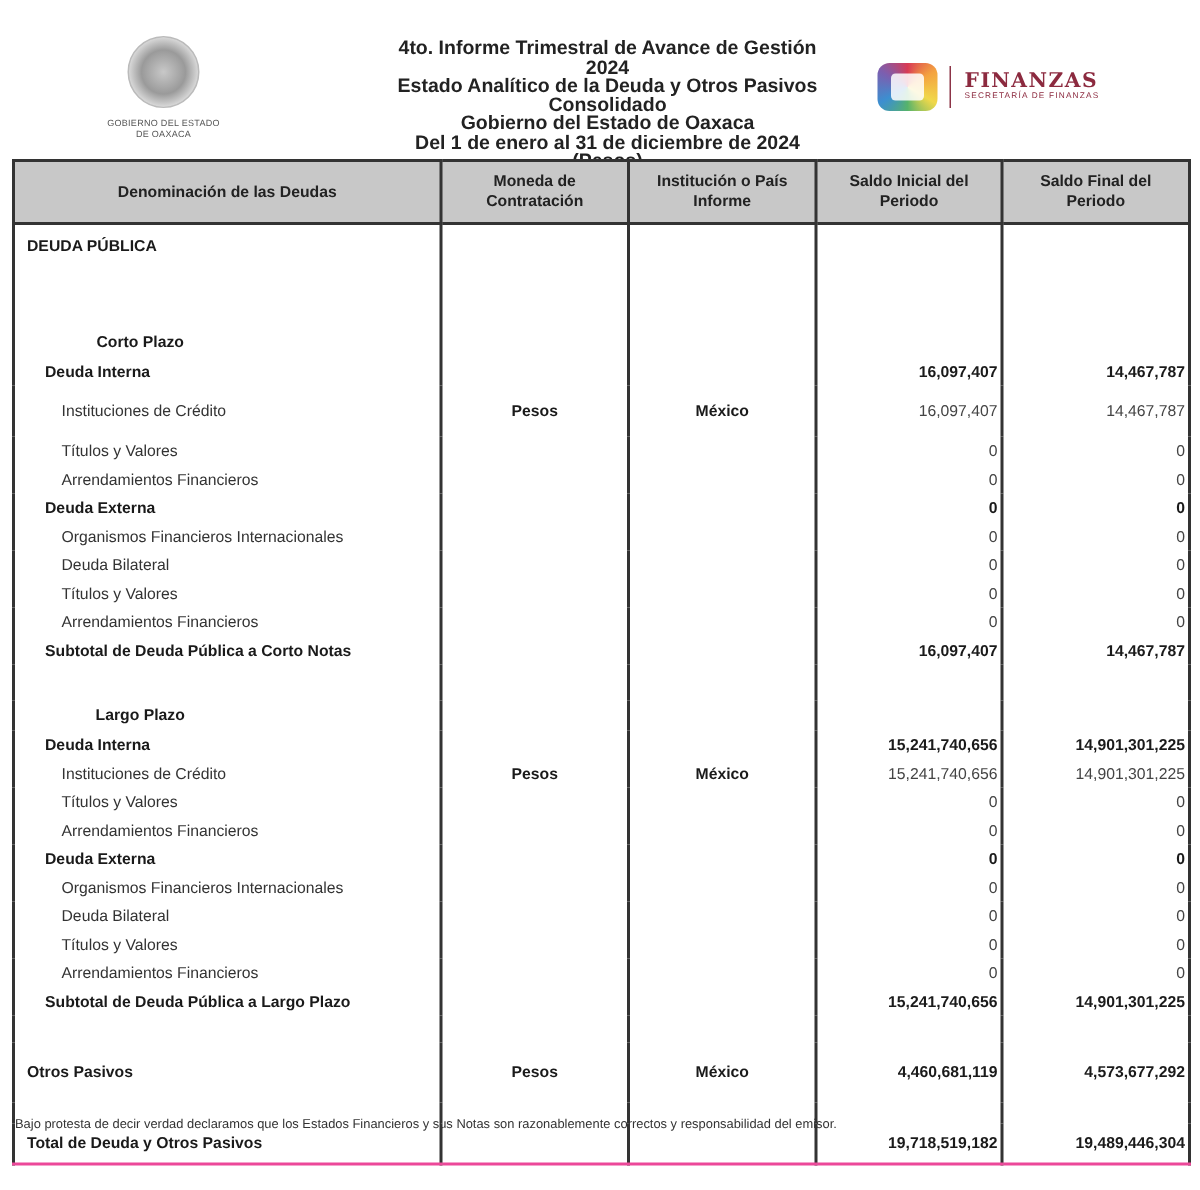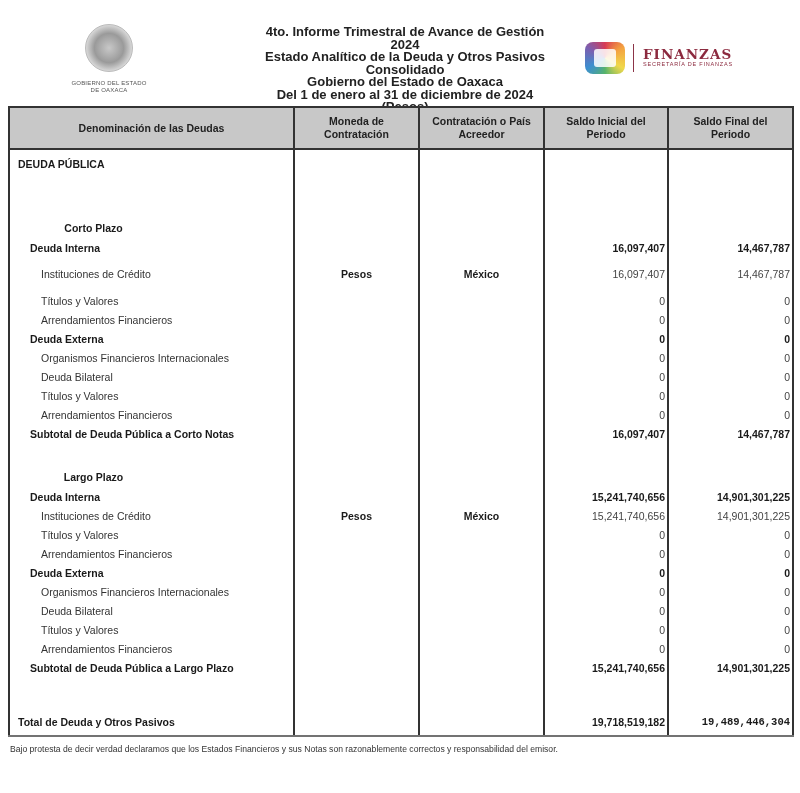--- a/index.html
+++ b/index.html
@@ -13,21 +13,21 @@
   .fin-logo { position: absolute; left: 585px; top: 42px; display: flex; align-items: center; }
   .fin-mark { width: 40px; height: 32px; border-radius: 8px; background: conic-gradient(#d83a55, #f4a340, #f0d84a, #56b36b, #3c8fd0, #7b5fb0, #d83a55); position: relative; }
   .fin-mark::after { content: ""; position: absolute; left: 9px; top: 7px; width: 22px; height: 18px; background: #fff; border-radius: 3px; opacity: 0.85; }
   .fin-sep { width: 1px; height: 28px; background: #8c3447; margin: 0 9px 0 8px; }
   .fin-name { font-family: "DejaVu Serif", serif; font-weight: bold; font-size: 13.5px; color: #8c2a3f; letter-spacing: 1px; line-height: 13px; }
   .fin-sub { font-size: 5.5px; color: #8c2a3f; letter-spacing: 0.8px; line-height: 7px; }
 
   table.debt { position: absolute; left: 8px; top: 106px; width: 784px; border-collapse: collapse; table-layout: fixed; font-size: 10.5px; }
   table.debt th { background: #c8c8c8; font-weight: bold; font-size: 10.5px; line-height: 13px; padding: 6px 4px; border: 2px solid #333; text-align: center; color: #222; height: 28px; }
   table.debt td { border-left: 2px solid #333; border-right: 2px solid #333; padding: 0 4px; height: 19px; vertical-align: middle; white-space: nowrap; overflow: hidden; }
-  table.debt tr.last td { border-bottom: 2px solid #737373; }
+  table.debt tr.last td { border-bottom: 2px solid #ec4899; }
   .c-name { text-align: left; }
   .c-cur, .c-inst { text-align: center; font-weight: bold; }
   .c-num { text-align: right; padding-right: 2px !important; }
   .lvl0 { font-weight: bold; padding-left: 8px !important; }
   .lvl-term { font-weight: bold; text-align: center !important; padding-right: 120px !important; }
   .lvl1 { font-weight: bold; padding-left: 20px !important; }
   .lvl2 { padding-left: 31px !important; color: #333; }
   .bold { font-weight: bold; }
   .reg { color: #444; }
   .footer-note { position: absolute; left: 10px; top: 744px; font-size: 8.6px; color: #333; }
@@ -65,21 +65,21 @@
     <col style="width:285px">
       <col style="width:125px">
       <col style="width:125px">
       <col style="width:124px">
       <col style="width:125px">
   </colgroup>
   <thead>
     <tr>
       <th>Denominación de las Deudas</th>
       <th>Moneda de Contratación</th>
-      <th>Contratación o País Acreedor</th>
+      <th>Institución o País Informe</th>
       <th>Saldo Inicial del Periodo</th>
       <th>Saldo Final del Periodo</th>
     </tr>
   </thead>
   <tbody id="tbody">
       <tr>
         <td class="c-name lvl0" style="height: 34px; vertical-align: top; padding-top: 8px;">DEUDA PÚBLICA</td>
         <td class="c-cur" style="height: 34px;"></td>
         <td class="c-inst" style="height: 34px;"></td>
         <td class="c-num " style="height: 34px;"></td>
@@ -254,29 +254,36 @@
         <td class="c-num bold" style="height: 19px;">14,901,301,225</td>
       </tr>
       <tr>
         <td class="c-name " style="height: 18px;"></td>
         <td class="c-cur" style="height: 18px;"></td>
         <td class="c-inst" style="height: 18px;"></td>
         <td class="c-num " style="height: 18px;"></td>
         <td class="c-num " style="height: 18px;"></td>
       </tr>
       <tr>
+        <td class="c-name lvl0" style="height: 40px;">Otros Pasivos</td>
+        <td class="c-cur" style="height: 40px;">Pesos</td>
+        <td class="c-inst" style="height: 40px;">México</td>
+        <td class="c-num bold" style="height: 40px;">4,460,681,119</td>
+        <td class="c-num bold" style="height: 40px;">4,573,677,292</td>
+      </tr>
+      <tr>
         <td class="c-name " style="height: 14px;"></td>
         <td class="c-cur" style="height: 14px;"></td>
         <td class="c-inst" style="height: 14px;"></td>
         <td class="c-num " style="height: 14px;"></td>
         <td class="c-num " style="height: 14px;"></td>
       </tr>
       <tr class="last">
         <td class="c-name lvl0" style="height: 26px;">Total de Deuda y Otros Pasivos</td>
         <td class="c-cur" style="height: 26px;"></td>
         <td class="c-inst" style="height: 26px;"></td>
         <td class="c-num bold" style="height: 26px;">19,718,519,182</td>
-        <td class="c-num bold" style="height: 26px; font-family: Liberation Mono, monospace;">19,489,446,304</td>
+        <td class="c-num bold" style="height: 26px;">19,489,446,304</td>
       </tr>
     </tbody>
 </table>
 
 <div class="footer-note">Bajo protesta de decir verdad declaramos que los Estados Financieros y sus Notas son razonablemente correctos y responsabilidad del emisor.</div>
 
 </body></html>

